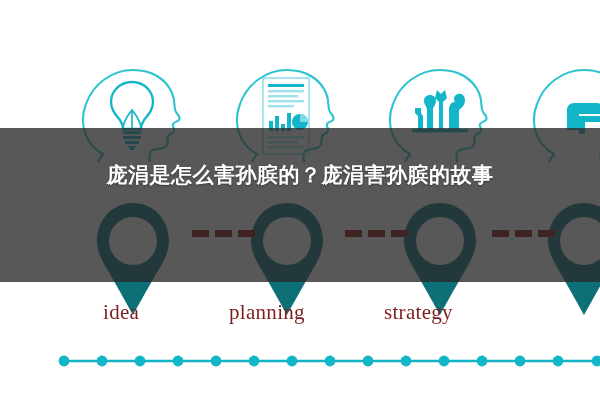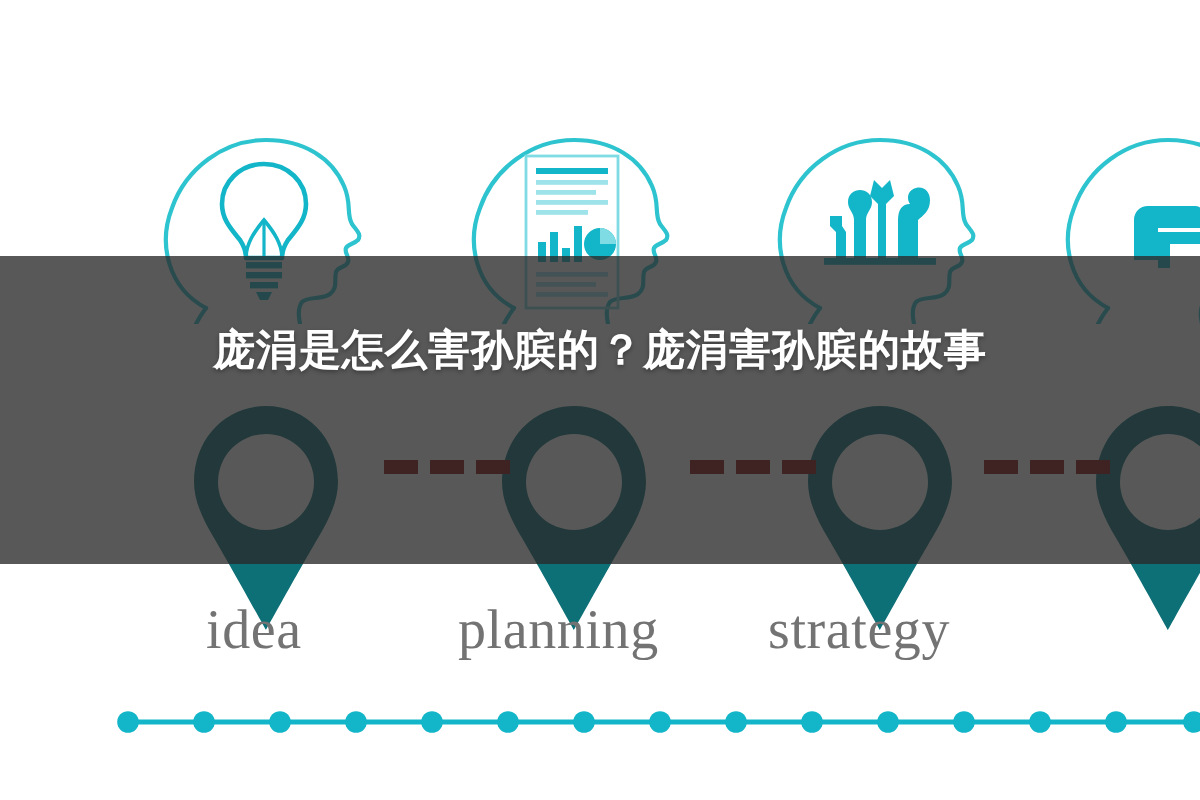--- a/index.html
+++ b/index.html
@@ -110,23 +110,23 @@
     position: absolute;
     left: 0;
     top: 0;
     width: 600px;
     height: 400px;
     z-index: 6;
   }
   .step-label {
     position: absolute;
     top: 300px;
-    color: #737373;
+    color: #7f1d1d;
     font-family: "Liberation Serif", serif;
-    font-size: 28px;
+    font-size: 21px;
     font-weight: 400;
     white-space: nowrap;
     letter-spacing: 0.3px;
   }
   .sl-0 { left: 103px; }
   .sl-1 { left: 229px; }
   .sl-2 { left: 384px; }
   .sl-3 { left: 535px; }
 
   

